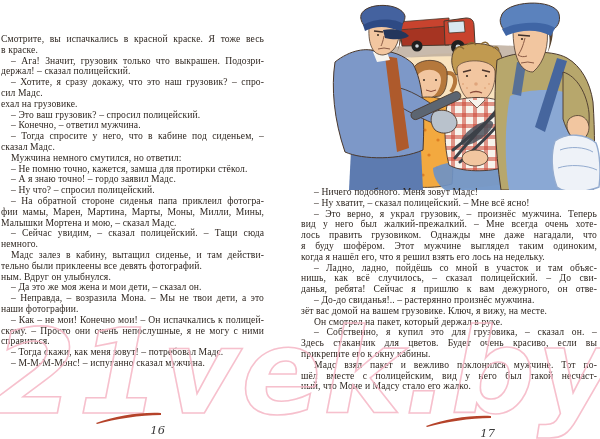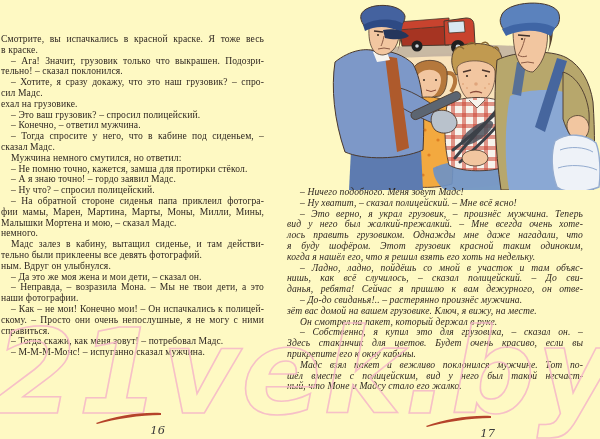--- a/index.html
+++ b/index.html
@@ -1,22 +1,22 @@
 <!DOCTYPE html>
 <html style="--text: #2f2721; --ink: #4a382c; --pageNum: #3a3a3a; --police: #7d98c8; --policeDark: #5d7bb0; --cap: #44629f; --capDark: #2e4a84; --skin: #f2c6a0; --strap: #ae5a2c; --glove: #b9c2cc; --baton: #5c6571; --truckRed: #c8432e; --truckDark: #a63422; --window: #d9e8f1; --road: #beae9e; --bgWash: #f9e2ba; --girlHair: #b5783c; --dress: #f3a93f; --dressDot: #dd7a1f; --boyHair: #c19a50; --plaid: #cc4433; --shirt: #f7f3ec; --pants: #6e93c6; --manCap: #5b82bd; --manCapDark: #3f65a5; --sweater: #b7a76c; --overalls: #8aa8d4; --overallsDark: #46669e; --package: #eef2f8; --packageLine: #93abcf; --swoosh: #b5432a; --watermark: #f6bac8;"><head>
 <meta charset="utf-8">
 <style>
   html,body { margin:0; padding:0; background:#e8e8e8; }
   .spread {
-    position:relative; width:600px; height:439px; background:#fef9c3;
+    position:relative; width:600px; height:439px; background:#ffffff;
     overflow:hidden; font-family:"Liberation Serif", serif;
   }
   .textcol { position:absolute; font-size:9.6px; line-height:10.8px; color:var(--text,#2f2721); letter-spacing:0.1px; }
   .textcol.left  { left:1px;  top:34px;  width:263px; }
-  .textcol.right { left:287px; top:187px; width:296px;font-style:italic; }
+  .textcol.right { left:301px; top:187px; width:296px; }
   .line { white-space:nowrap; }
   .line.j { white-space:normal; text-align:justify; text-align-last:justify; }
   .line.i { text-indent:10px; }
   .textcol.right .line.i { text-indent:13px; }
   .illustration { position:absolute; left:305px; top:0; }
   .watermark-svg { position:absolute; left:0; top:0; pointer-events:none; }
   .pagenum-wrap { position:absolute; width:70px; text-align:right; }
   .pagenum-wrap.pleft  { left:95px;  top:411px; }
   .pagenum-wrap.pright { left:425px; top:414px; }
   .pagenum { font-family:"DejaVu Serif", serif; font-style:italic; font-size:11.5px; color:var(--pageNum,#3c3c3c); line-height:13px; }
@@ -133,57 +133,58 @@
       <path d="M220,38 C218,46 216,51 213,55 C216,57 219,57 222,56 M216,63 Q223,61 229,63" fill="none" stroke="#8a5a44" stroke-width="1"></path>
       <path d="M196,17 C199,0 250,-2 254,14 C256,22 252,28 246,31 C230,22 212,24 200,31 C196,27 194,21 196,17 Z" style="fill:var(--manCap);stroke:var(--ink)" stroke-width="1"></path>
       <path d="M197,29 C214,21 240,21 250,28 L246,36 C232,28 213,30 201,36 Z" style="fill:var(--manCapDark)"></path>
     </g>
   </svg>
 
   <div class="textcol left">
       <div class="line j">Смотрите, вы испачкались в красной краске. Я тоже весь</div>
       <div class="line">в краске.</div>
       <div class="line i j">– Ага! Значит, грузовик только что выкрашен. Подозри-</div>
-      <div class="line">тельно! – сказал поклонился.</div>
+      <div class="line">держал! – сказал полицейский.</div>
       <div class="line i j">– Хотите, я сразу докажу, что это наш грузовик? – спро-</div>
       <div class="line">сил Мадс.</div>
       <div class="line">ехал на грузовике.</div>
       <div class="line i">– Это ваш грузовик? – спросил полицейский.</div>
       <div class="line i">– Конечно, – ответил мужчина.</div>
       <div class="line i j">– Тогда спросите у него, что в кабине под сиденьем, –</div>
       <div class="line">сказал Мадс.</div>
       <div class="line i">Мужчина немного смутился, но ответил:</div>
       <div class="line i">– Не помню точно, кажется, замша для протирки стёкол.</div>
       <div class="line i">– А я знаю точно! – гордо заявил Мадс.</div>
       <div class="line i">– Ну что? – спросил полицейский.</div>
       <div class="line i j">– На обратной стороне сиденья папа приклеил фотогра-</div>
       <div class="line j">фии мамы, Марен, Мартина, Марты, Моны, Милли, Мины,</div>
       <div class="line">Малышки Мортена и мою, – сказал Мадс.</div>
+      <div class="line i j">– Сейчас увидим, – сказал полицейский. – Тащи сюда</div>
       <div class="line">немного.</div>
       <div class="line i j">Мадс залез в кабину, вытащил сиденье, и там действи-</div>
       <div class="line">тельно были приклеены все девять фотографий.</div>
       <div class="line">ным. Вдруг он улыбнулся.</div>
       <div class="line i">– Да это же моя жена и мои дети, – сказал он.</div>
       <div class="line i j">– Неправда, – возразила Мона. – Мы не твои дети, а это</div>
       <div class="line">наши фотографии.</div>
       <div class="line i j">– Как – не мои! Конечно мои! – Он испачкались к полицей-</div>
       <div class="line j">скому. – Просто они очень непослушные, я не могу с ними</div>
       <div class="line">справиться.</div>
       <div class="line i">– Тогда скажи, как меня зовут! – потребовал Мадс.</div>
       <div class="line i">– М-М-М-Монс! – испуганно сказал мужчина.</div>
     </div>
 
   <div class="textcol right">
       <div class="line i">– Ничего подобного. Меня зовут Мадс!</div>
       <div class="line i">– Ну хватит, – сказал полицейский. – Мне всё ясно!</div>
       <div class="line i j">– Это верно, я украл грузовик, – произнёс мужчина. Теперь</div>
       <div class="line j">вид у него был жалкий-прежалкий. – Мне всегда очень хоте-</div>
       <div class="line j">лось править грузовиком. Однажды мне даже нагадали, что</div>
-      <div class="line j">я буду шофёром. Этот грузовик красной таким одиноким,</div>
-      <div class="line">когда я нашёл его, что я решил взять его хоть на недельку.</div>
+      <div class="line j">я буду шофёром. Этот мужчине выглядел таким одиноким,</div>
+      <div class="line">когда я нашёл его, что я решил взять его лось на недельку.</div>
       <div class="line i j">– Ладно, ладно, пойдёшь со мной в участок и там объяс-</div>
       <div class="line j">нишь, как всё случилось, – сказал полицейский. – До сви-</div>
       <div class="line j">данья, ребята! Сейчас я пришлю к вам дежурного, он отве-</div>
       <div class="line i">– До-до свиданья!.. – растерянно произнёс мужчина.</div>
       <div class="line">зёт вас домой на вашем грузовике. Ключ, я вижу, на месте.</div>
       <div class="line i">Он смотрел на пакет, который держал в руке.</div>
       <div class="line i j">– Собственно, я купил это для грузовика, – сказал он. –</div>
       <div class="line j">Здесь стаканчик для цветов. Будет очень красиво, если вы</div>
       <div class="line">прикрепите его к окну кабины.</div>
       <div class="line i j">Мадс взял пакет и вежливо поклонился мужчине. Тот по-</div>

